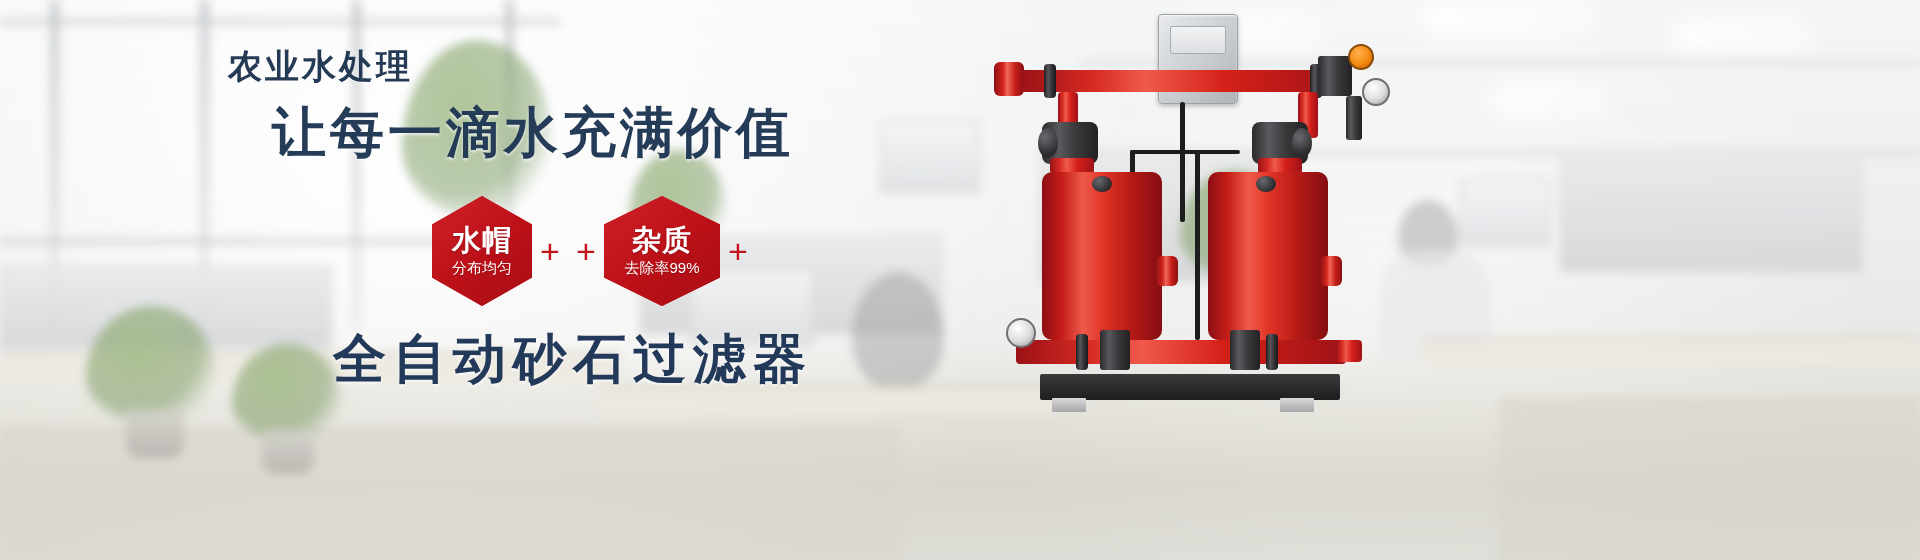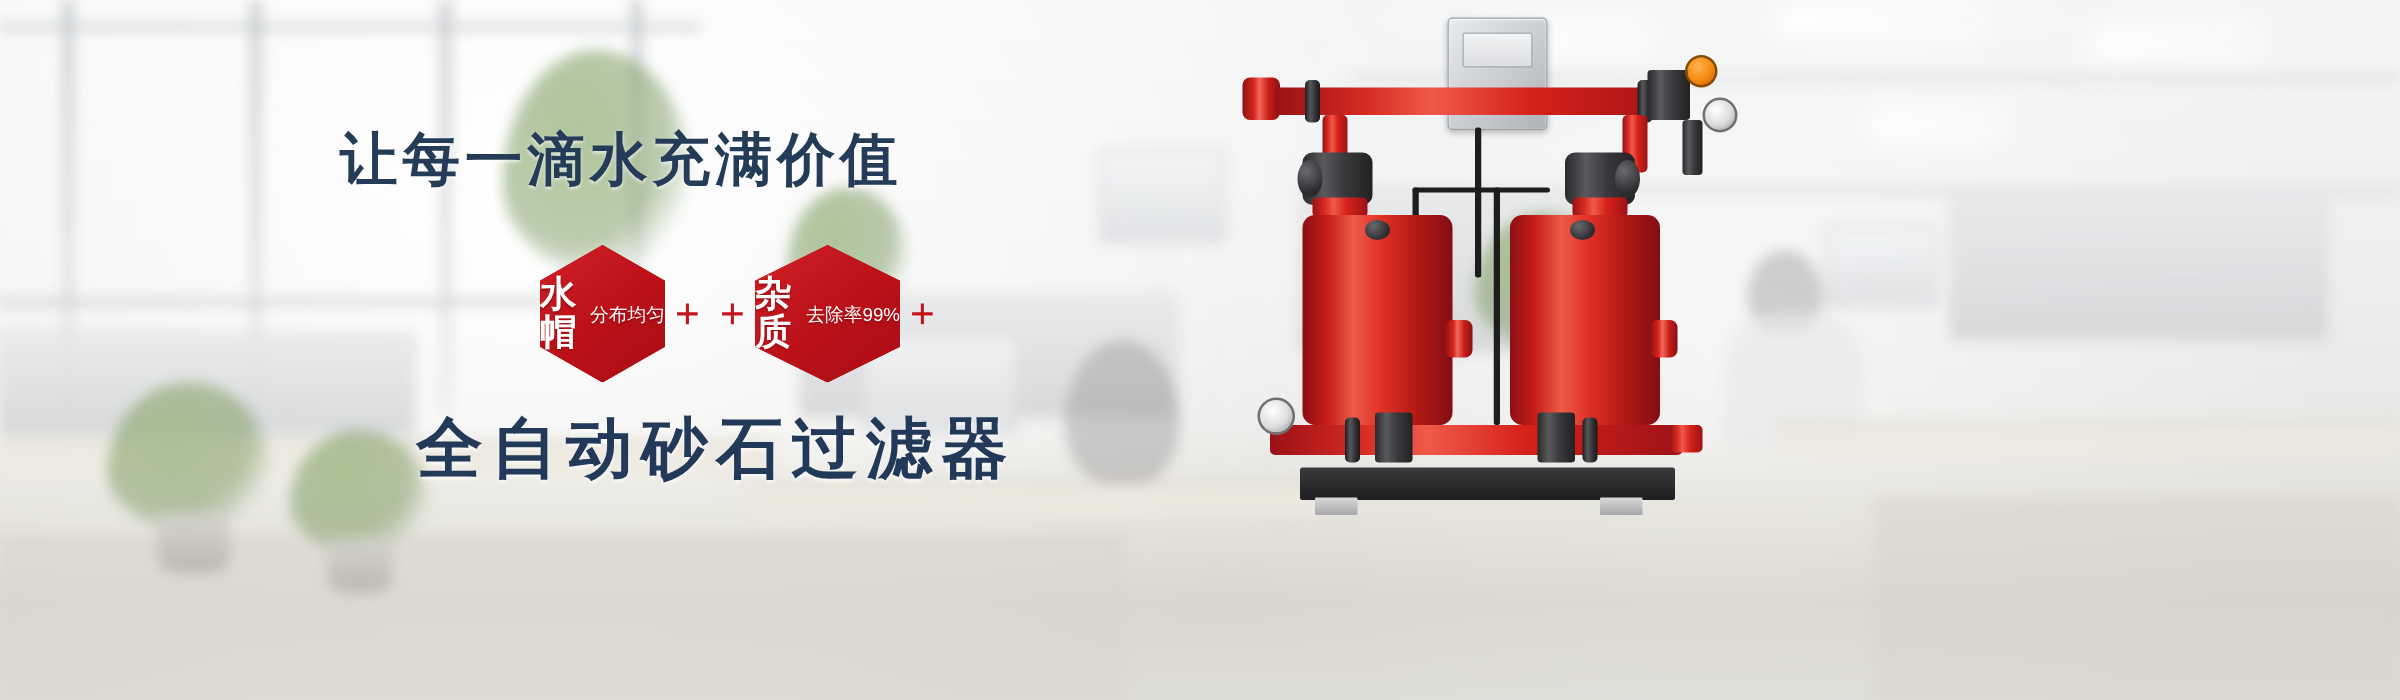--- a/index.html
+++ b/index.html
@@ -38,28 +38,28 @@
   .pot{position:absolute;border-radius:6px 6px 14px 14px;background:linear-gradient(to bottom,rgba(214,212,206,.85),rgba(176,174,168,.8));}
   
   .person{position:absolute;border-radius:50% 50% 42% 42%/58% 58% 42% 42%;background:rgba(150,148,150,.42);}
   .person-body{position:absolute;border-radius:40px 40px 6px 6px;background:rgba(232,232,234,.65);}
   .blurwrap{position:absolute;inset:0;filter:blur(5px);}
 
   
   .txt{position:absolute;left:0;top:0;width:1060px;height:560px;}
   .eyebrow{position:absolute;left:228px;top:44px;font-size:34px;font-weight:700;color:#243a55;letter-spacing:3px;
            text-shadow:0 1px 0 rgba(255,255,255,.75);}
-  .headline{position:absolute;left:272px;top:97px;font-size:46px;font-weight:900;color:#253c58;letter-spacing:4px;
+  .headline{position:absolute;left:272px;top:97px;font-size:54px;font-weight:900;color:#253c58;letter-spacing:4px;
             text-shadow:0 2px 3px rgba(255,255,255,.7);white-space:nowrap;}
   .subline{position:absolute;left:333px;top:324px;font-size:53px;font-weight:900;color:#23395a;letter-spacing:7px;
            text-shadow:0 2px 3px rgba(255,255,255,.7);white-space:nowrap;}
 
   
   .badges{position:absolute;left:432px;top:196px;display:flex;align-items:center;}
-  .hex{position:relative;width:100px;height:110px;display:flex;flex-direction:row;
+  .hex{position:relative;width:100px;height:110px;display:flex;flex-direction:column;
        align-items:center;justify-content:center;
        background:#c4151c;
        background-image:linear-gradient(140deg,#cf2027 0%,#bb1018 55%,#a80e15 100%);
        clip-path:polygon(50% 0%,100% 26%,100% 74%,50% 100%,0% 74%,0% 26%);
        box-shadow:0 2px 6px rgba(120,10,15,.25);}
   .hex .t1{font-size:29px;font-weight:800;color:#fff;line-height:1.05;letter-spacing:1px;
            text-shadow:0 1px 2px rgba(90,5,8,.45);}
   .hex .t2{font-size:15px;font-weight:400;color:#fff;line-height:1.2;margin-top:3px;letter-spacing:0px;
            text-shadow:0 1px 1px rgba(90,5,8,.4);white-space:nowrap;}
   .hex.wide{width:116px;}
@@ -177,20 +177,21 @@
     <div class="darkmetal" style="left:250px;top:330px;width:30px;height:40px;"></div>
     <div class="gauge" style="left:26px;top:318px;width:26px;height:26px;"></div>
     <div class="rd" style="left:356px;top:340px;width:26px;height:22px;"></div>
 
     <div class="base" style="left:60px;top:374px;width:300px;height:26px;"></div>
     <div class="foot" style="left:72px;top:398px;width:34px;height:14px;"></div>
     <div class="foot" style="left:300px;top:398px;width:34px;height:14px;"></div>
   </div>
 
   <div class="txt">
+    <div class="eyebrow">农业水处理</div>
     <div class="headline">让每一滴水充满价值</div>
 
     <div class="badges">
       <div class="hex">
         <span class="t1">水帽</span>
         <span class="t2">分布均匀</span>
       </div>
       <div class="plus">+</div>
       <div class="plus">+</div>
       <div class="hex wide">

